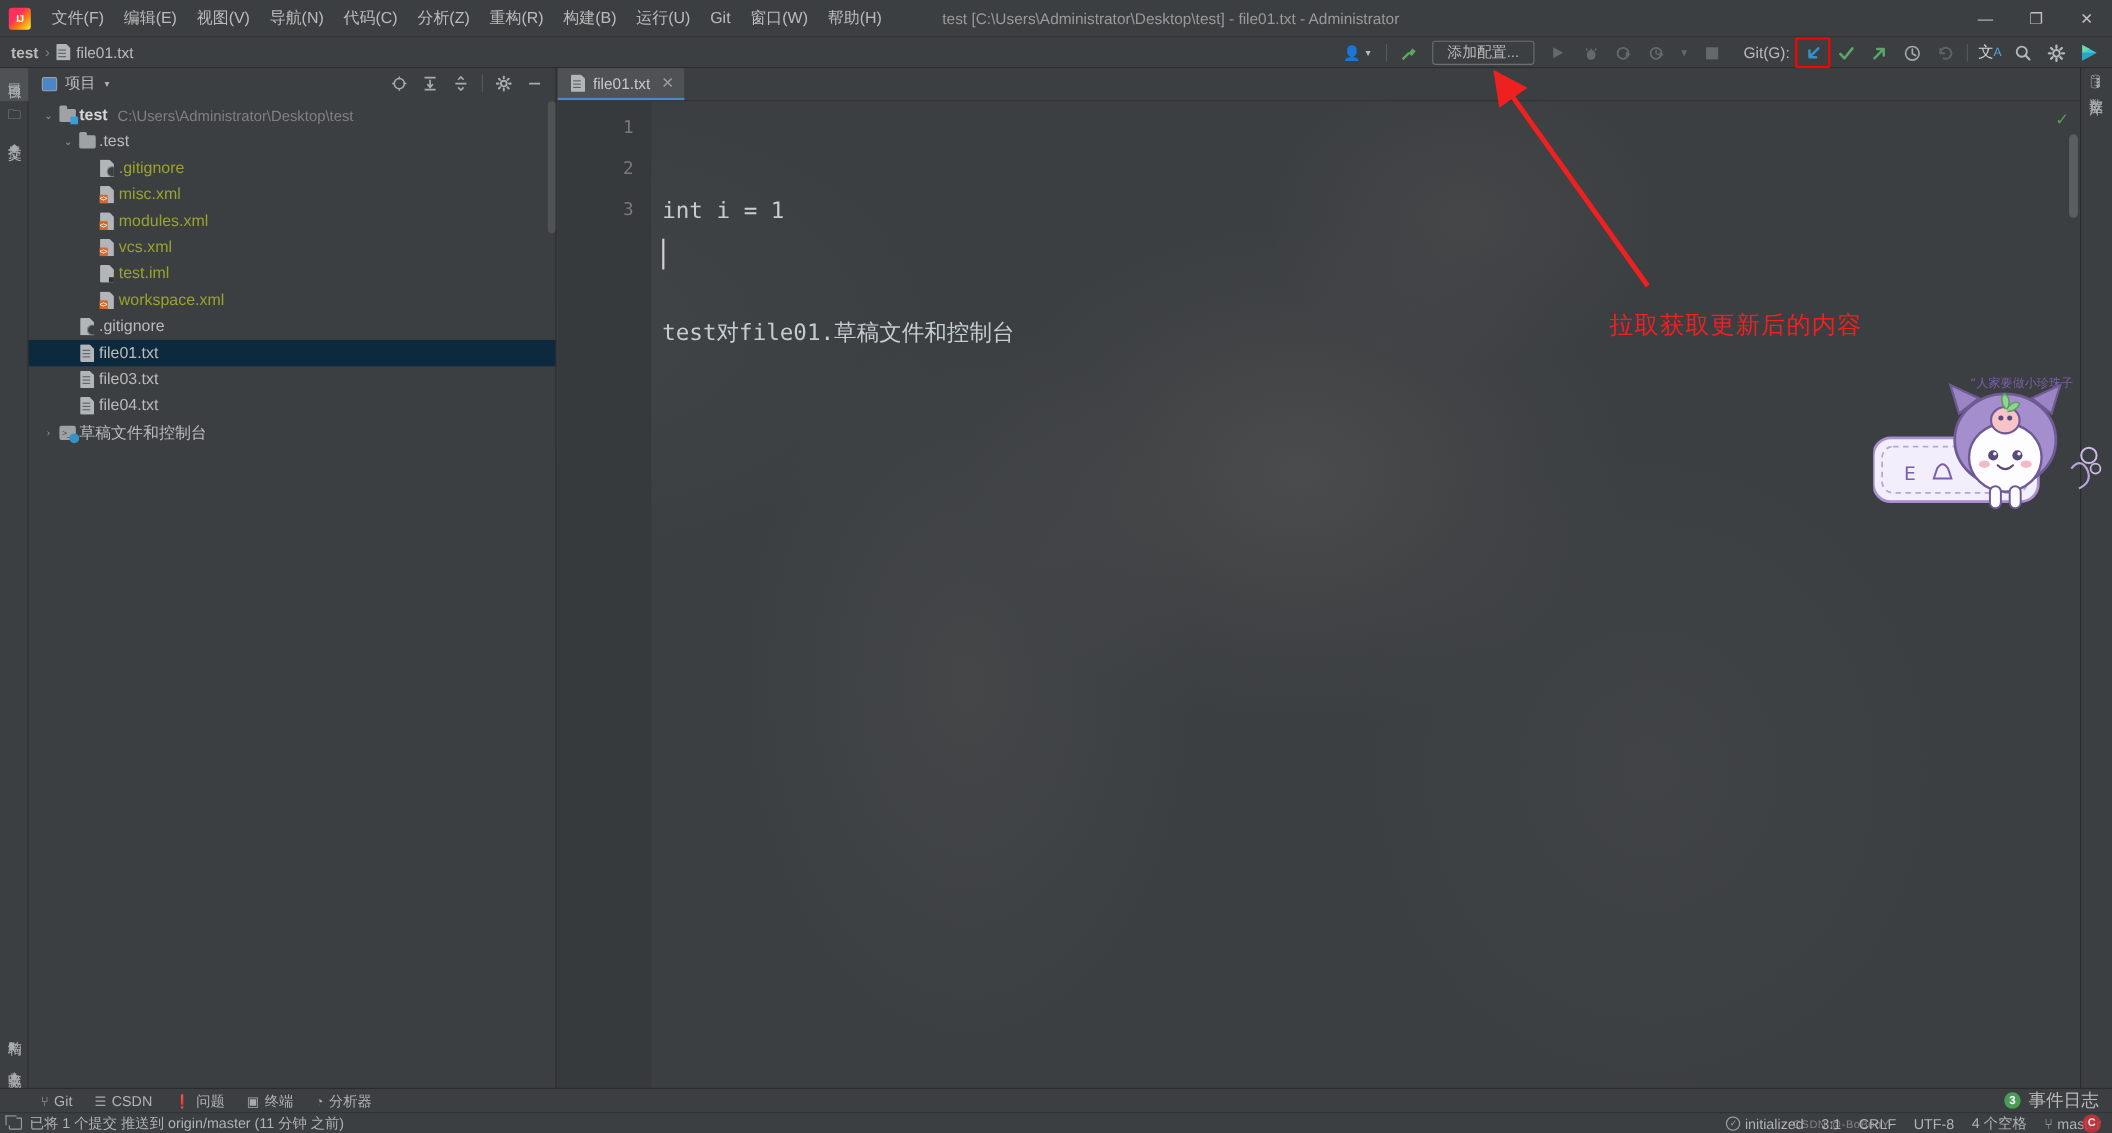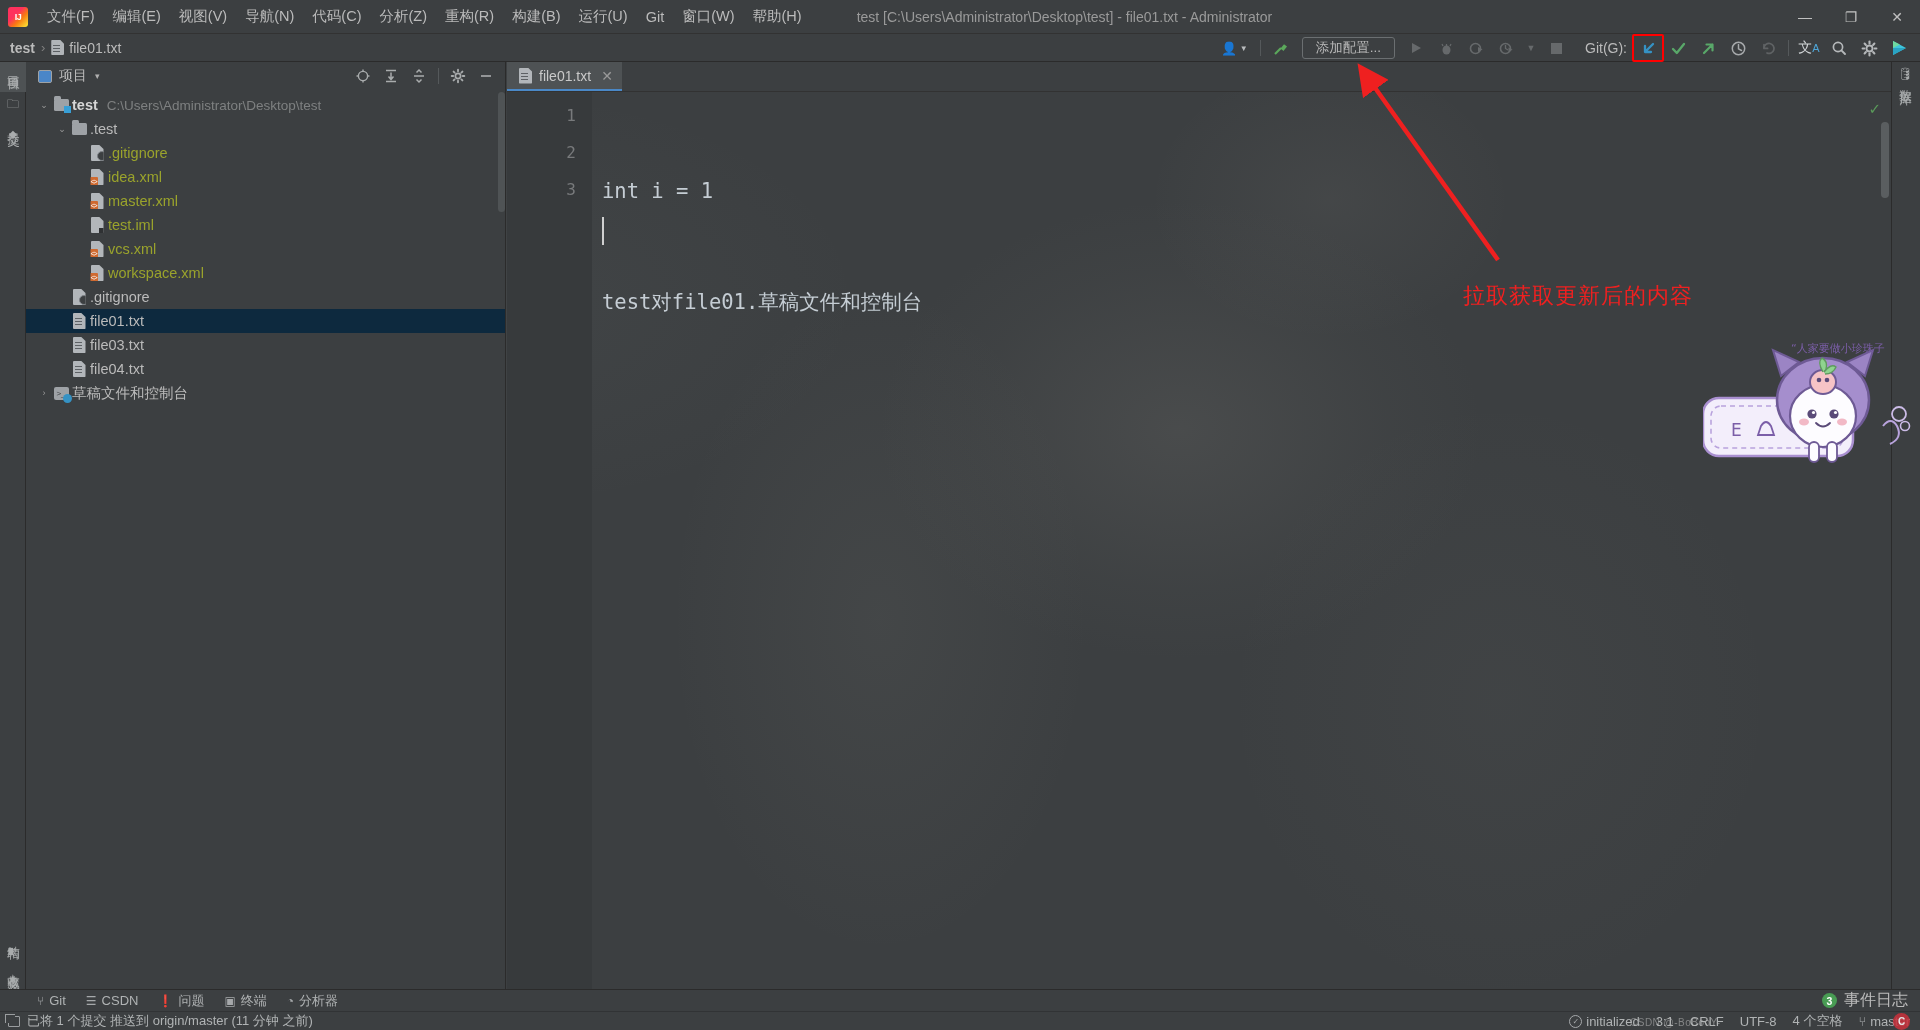--- a/index.html
+++ b/index.html
@@ -568,45 +568,45 @@
             <span class="fi fi-ignore"></span>
           </span>
           <span class="lbl olive">.gitignore</span>
         </div>
         <div class="trow">
           <span class="ind" style="width: 46px;"></span>
           <span class="chev"></span>
           <span class="ico">
             <span class="fi fi-xml"></span>
           </span>
-          <span class="lbl olive">idea.xml</span>
+          <span class="lbl olive">misc.xml</span>
         </div>
         <div class="trow">
           <span class="ind" style="width: 46px;"></span>
           <span class="chev"></span>
           <span class="ico">
             <span class="fi fi-xml"></span>
           </span>
-          <span class="lbl olive">master.xml</span>
+          <span class="lbl olive">modules.xml</span>
         </div>
         <div class="trow">
           <span class="ind" style="width: 46px;"></span>
           <span class="chev"></span>
           <span class="ico">
+            <span class="fi fi-xml"></span>
+          </span>
+          <span class="lbl olive">vcs.xml</span>
+        </div>
+        <div class="trow">
+          <span class="ind" style="width: 46px;"></span>
+          <span class="chev"></span>
+          <span class="ico">
             <span class="fi fi-iml"></span>
           </span>
           <span class="lbl olive">test.iml</span>
-        </div>
-        <div class="trow">
-          <span class="ind" style="width: 46px;"></span>
-          <span class="chev"></span>
-          <span class="ico">
-            <span class="fi fi-xml"></span>
-          </span>
-          <span class="lbl olive">vcs.xml</span>
         </div>
         <div class="trow">
           <span class="ind" style="width: 46px;"></span>
           <span class="chev"></span>
           <span class="ico">
             <span class="fi fi-xml"></span>
           </span>
           <span class="lbl olive">workspace.xml</span>
         </div>
         <div class="trow">

